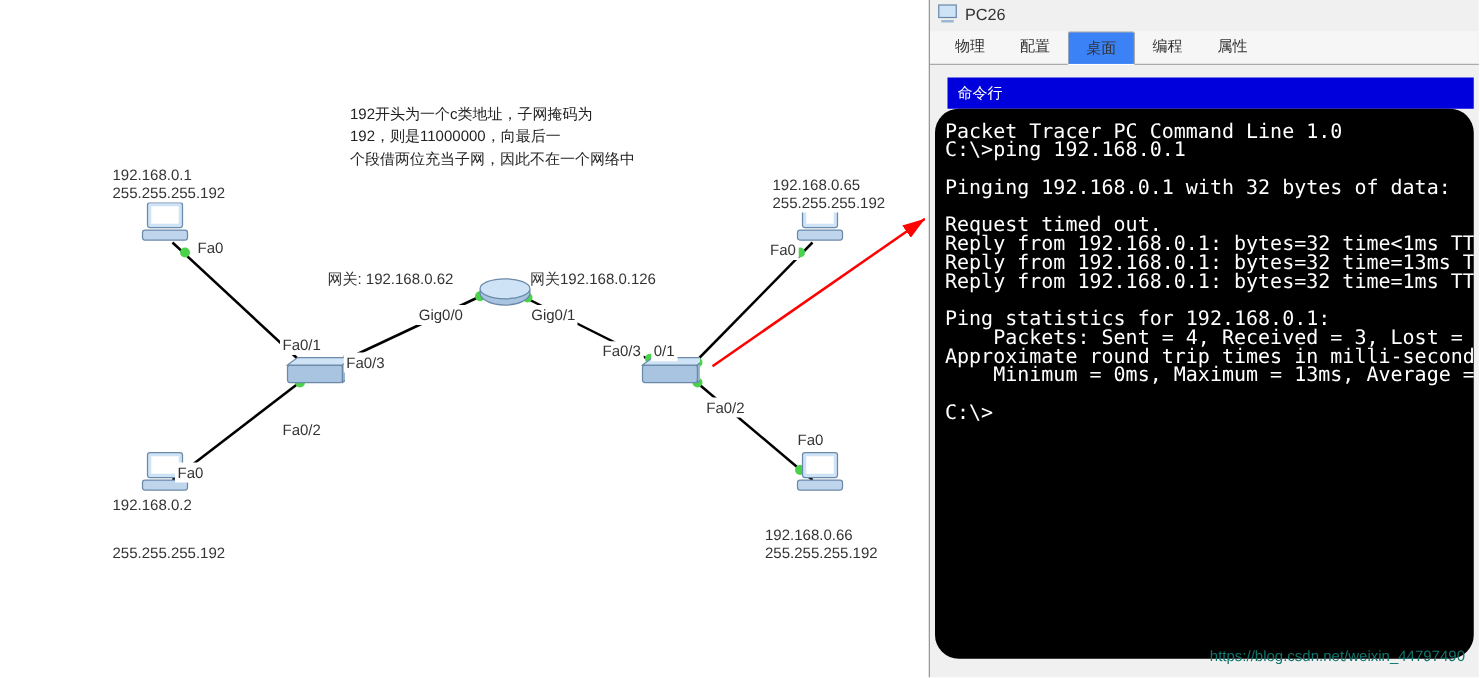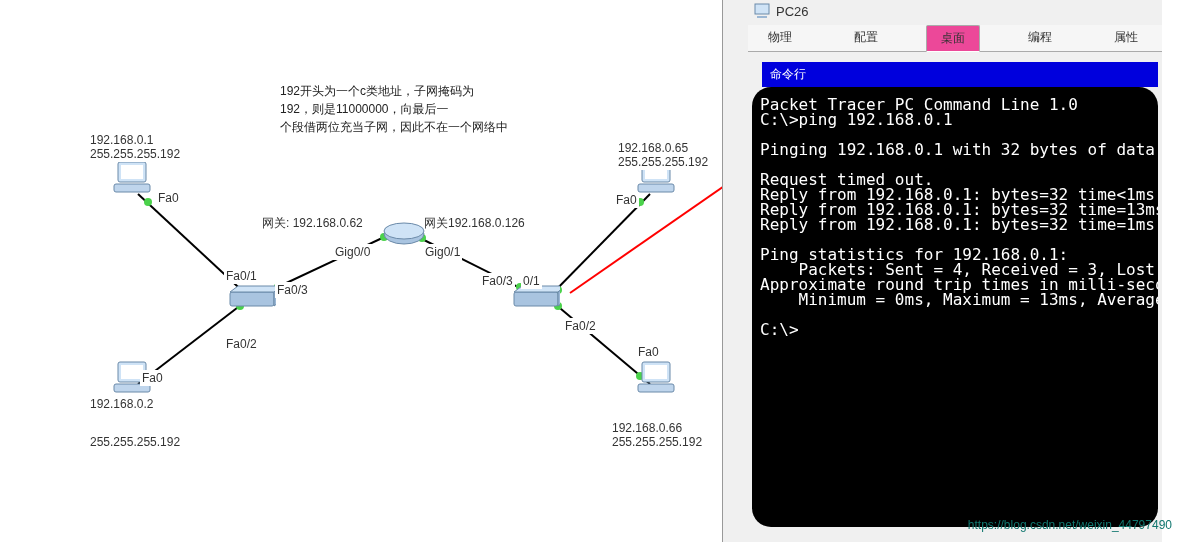--- a/index.html
+++ b/index.html
@@ -30,52 +30,50 @@
     position: absolute;
     color: #222;
     line-height: 18px;
     white-space: nowrap;
   }
   .pc svg, .sw svg, .rt svg { display:block; }
 
   
   .panel {
     position: absolute;
-    left: 722px; top: 0;
+    left: 743px; top: 0;
     width: 440px; height: 542px;
     border-left: 1px solid #999;
     background: #f0f0f0;
-    padding-left: 25px;
   }
   .titlebar {
     display: flex;
     align-items: center;
     gap: 6px;
     padding: 3px 6px 6px 6px;
     font-size: 13px;
     color: #333;
   }
   .titlebar .ic { width:16px; height:16px; }
   .tabs {
     display: flex;
     border-bottom: 1px solid #aaa;
     background: #f6f6f6;
     padding-left: 6px;
-    gap: 34px;
   }
   .tab {
     padding: 4px 14px;
     font-size: 12px;
     color: #333;
     cursor: pointer;
   }
   .tab.active {
     border: 1px solid #aaa;
     border-bottom: 1px solid #fff;
-    background: #ec4899;
+    background: #3b82f6;
     margin-bottom: -1px;
     border-radius: 2px 2px 0 0;
   }
   .bluebar {
     background: #0000dd;
     color: #fff;
     padding: 4px 8px;
     font-size: 12px;
     margin: 10px 4px 0 14px;
   }

